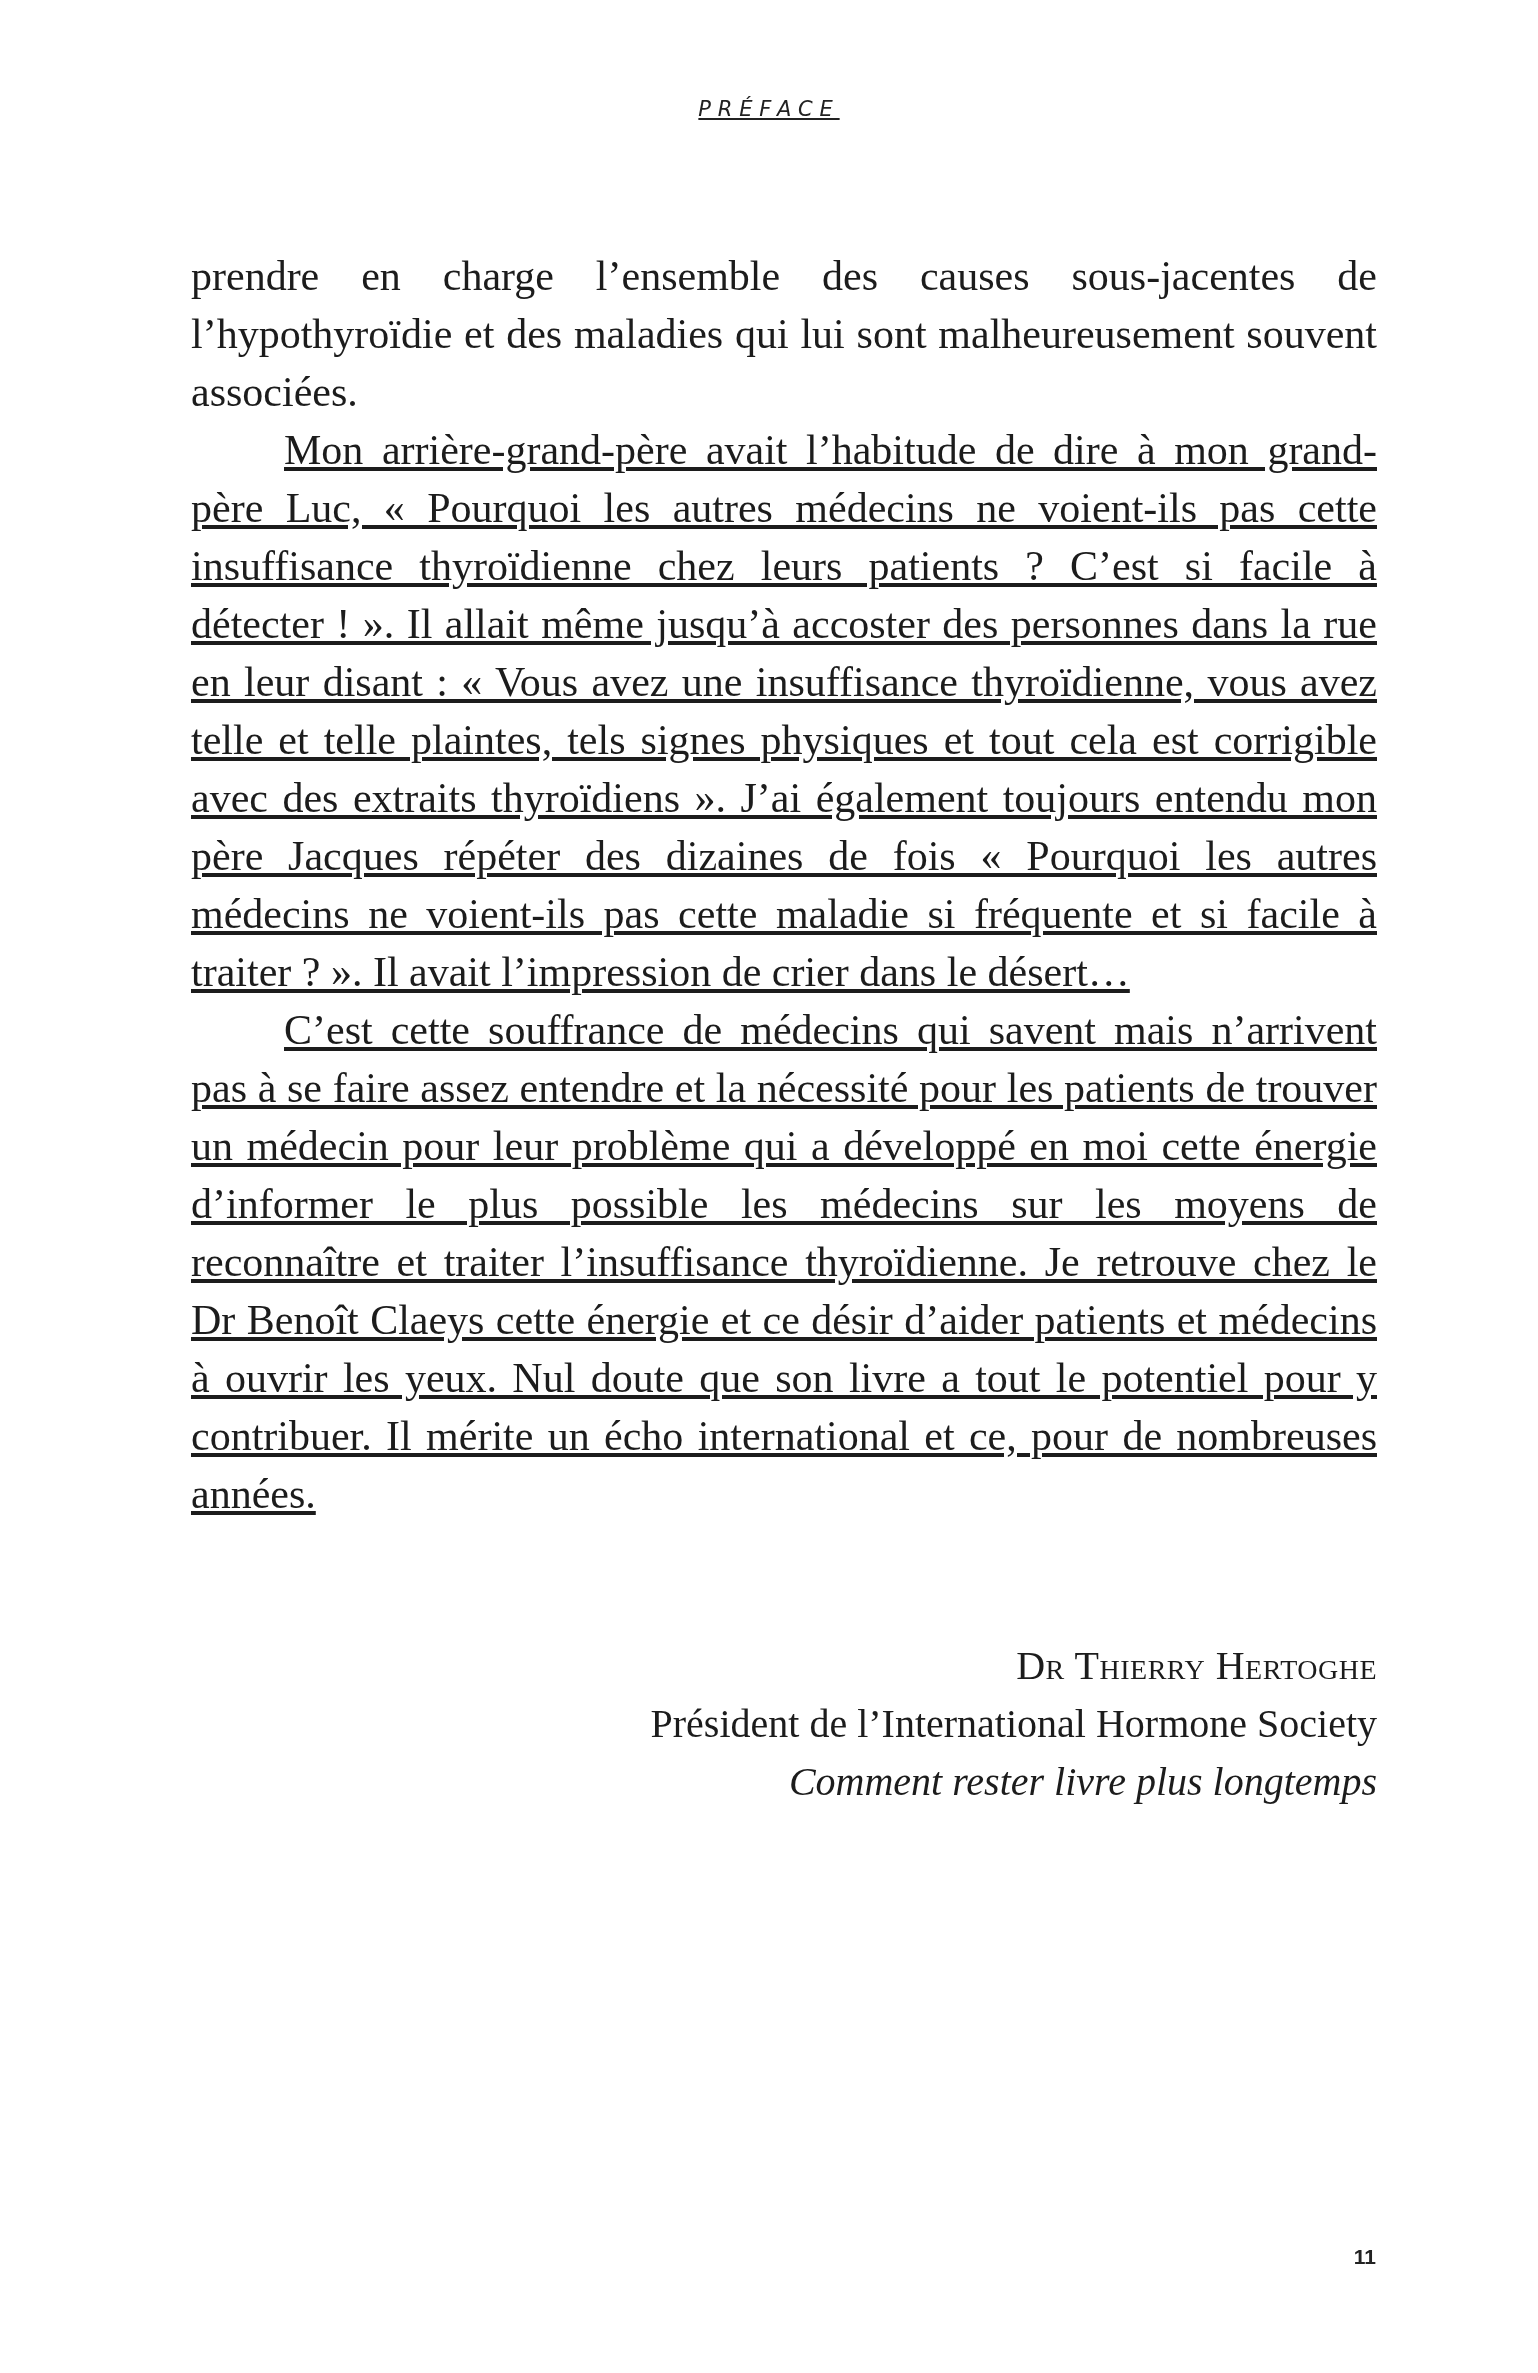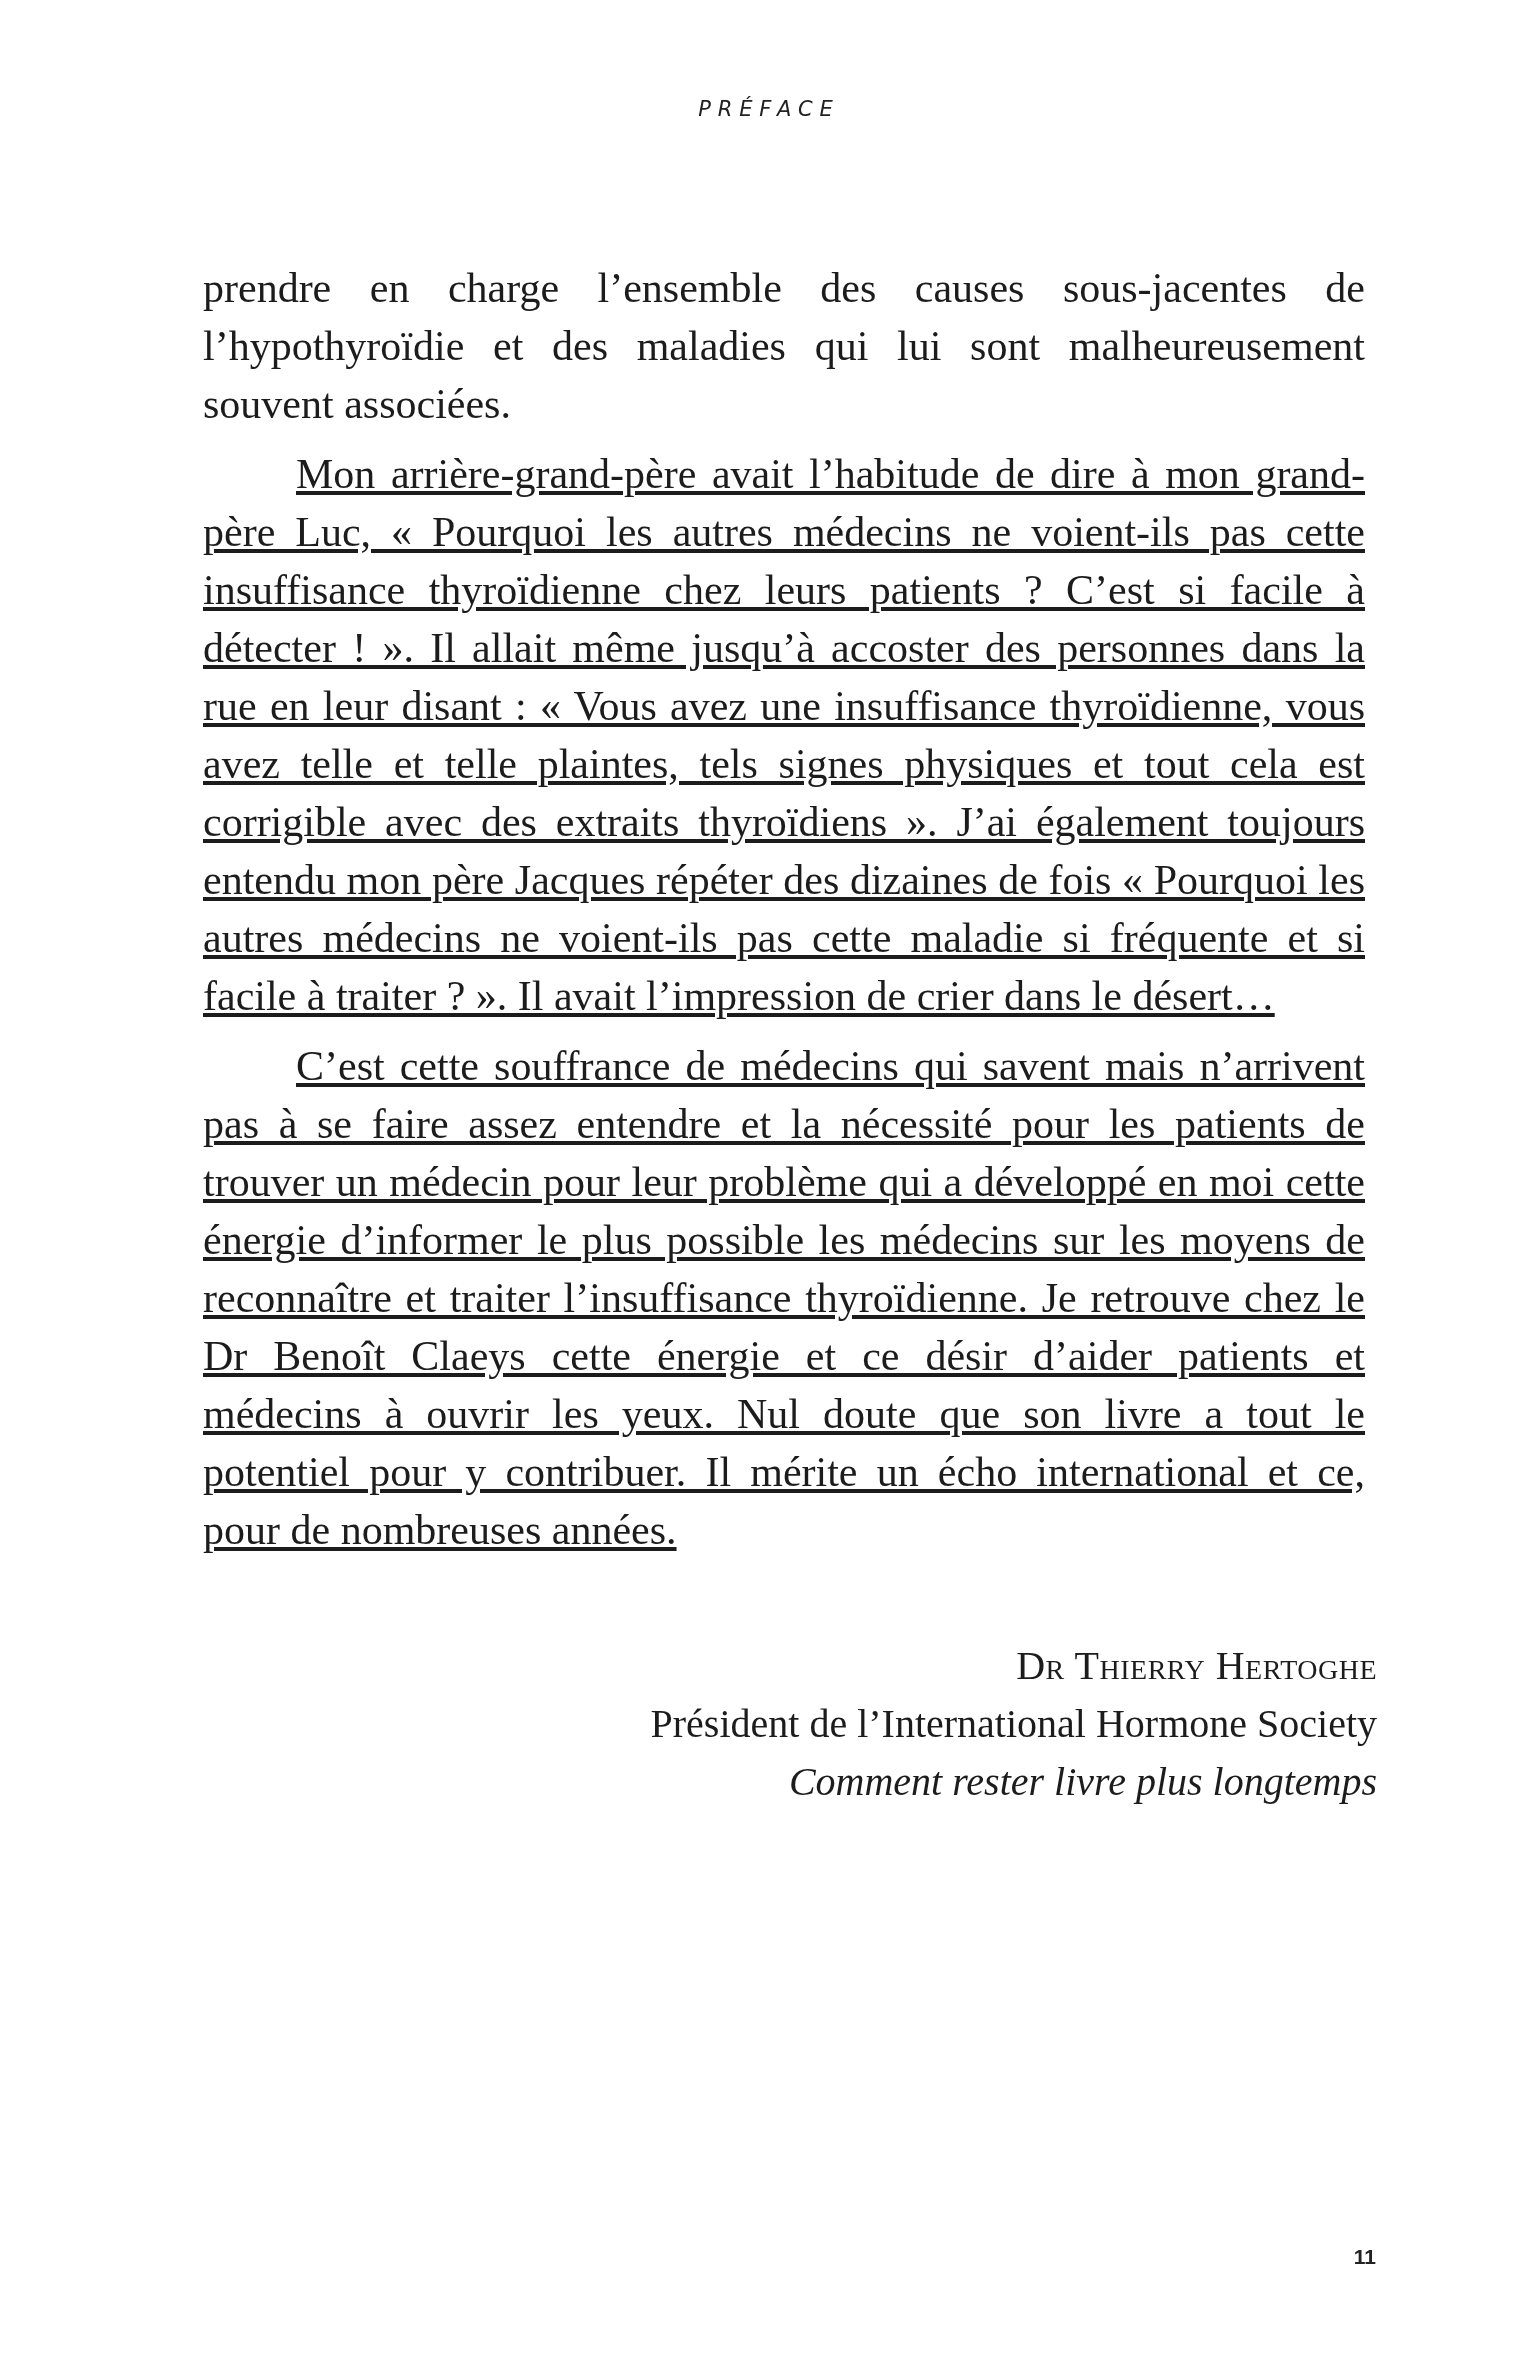--- a/index.html
+++ b/index.html
@@ -18,33 +18,34 @@
     position: absolute;
     top: 97px;
     left: 0;
     width: 1538px;
     text-align: center;
     font-family: "DejaVu Sans", sans-serif;
     font-style: italic;
     font-size: 21px;
     letter-spacing: 6.8px;
     color: #222;
+    text-decoration: underline;
   }
   .text-block {
     position: absolute;
     left: 191px;
     top: 247px;
     width: 1186px;
     font-family: "Liberation Serif", serif;
     font-size: 42px;
     line-height: 58px;
     color: #1c1c1c;
   }
   .text-block p {
-    margin: 12px;
+    margin: 0;
     text-align: justify;
     text-align-last: left;
   }
   .text-block p.indent {
     text-indent: 93px;
     text-decoration: underline;
   }
   .signature {
     position: absolute;
     left: 386px;

